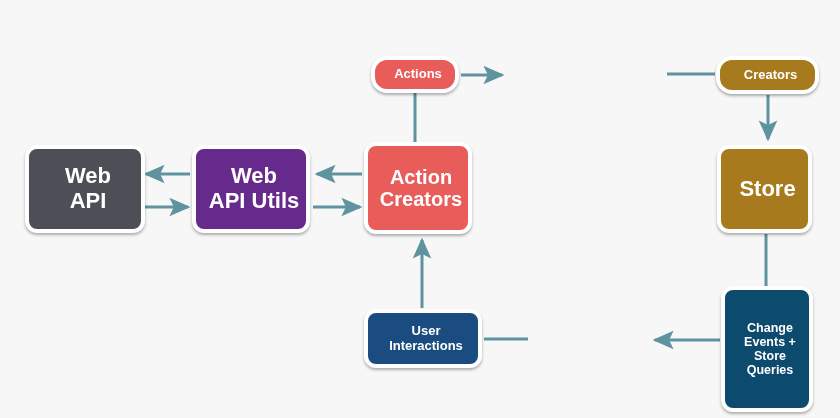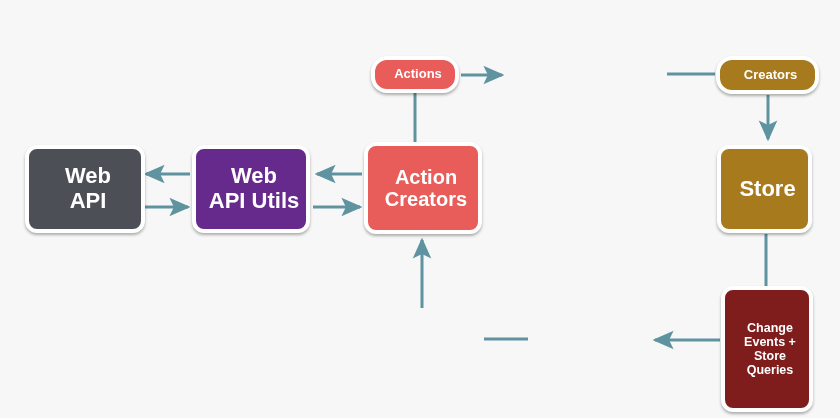--- a/index.html
+++ b/index.html
@@ -103,36 +103,39 @@
   </svg>
 
   <div class="node n-webapi big" style="left: 25px; top: 145px; width: 120px; height: 88px; background: rgb(76, 79, 86); color: rgb(255, 255, 255);">
     <span class="label">Web<br>API</span>
   </div>
 
   <div class="node n-webapiutils big" style="left: 192px; top: 145px; width: 118px; height: 88px; background: rgb(102, 41, 140); color: rgb(255, 255, 255);">
     <span class="label">Web<br>API Utils</span>
   </div>
 
-  <div class="node n-actioncr mid" style="left: 364px; top: 142px; width: 118px; height: 92px; background: rgb(232, 92, 90); color: rgb(255, 255, 255);">
+  <div class="node n-actioncr mid" style="left: 364px; top: 142px; width: 108px; height: 92px; background: rgb(232, 92, 90); color: rgb(255, 255, 255);">
     <span class="label">Action<br>Creators</span>
   </div>
 
   <div class="node pill n-actions small" style="left: 371px; top: 56px; width: 88px; height: 37px; background: rgb(232, 92, 90); color: rgb(255, 255, 255);">
     <span class="label">Actions</span>
   </div>
 
 
   <div class="node pill n-callbacks small" style="left: 716px; top: 56px; width: 103px; height: 38px; background: rgb(168, 122, 30); color: rgb(255, 255, 255);">
     <span class="label">Creators</span>
   </div>
 
   <div class="node n-store big" style="left: 717px; top: 145px; width: 95px; height: 88px; background: rgb(168, 122, 30); color: rgb(255, 255, 255);">
     <span class="label">Store</span>
   </div>
 
-  <div class="node n-changeev tiny" style="left: 721px; top: 286px; width: 92px; height: 126px; background: #7f1d1d; color: rgb(255, 255, 255);">
+  <div class="node n-changeev tiny" style="left: 721px; top: 286px; width: 92px; height: 126px; background: #0c4a6e; color: rgb(255, 255, 255);">
     <span class="label">Change<br>Events +<br>Store<br>Queries</span>
   </div>
 
 
+  <div class="node n-userint small" style="left: 364px; top: 309px; width: 118px; height: 59px; background: rgb(26, 76, 128); color: rgb(255, 255, 255);">
+    <span class="label">User<br>Interactions</span>
+  </div>
 
 </div>
 
 </body></html>

